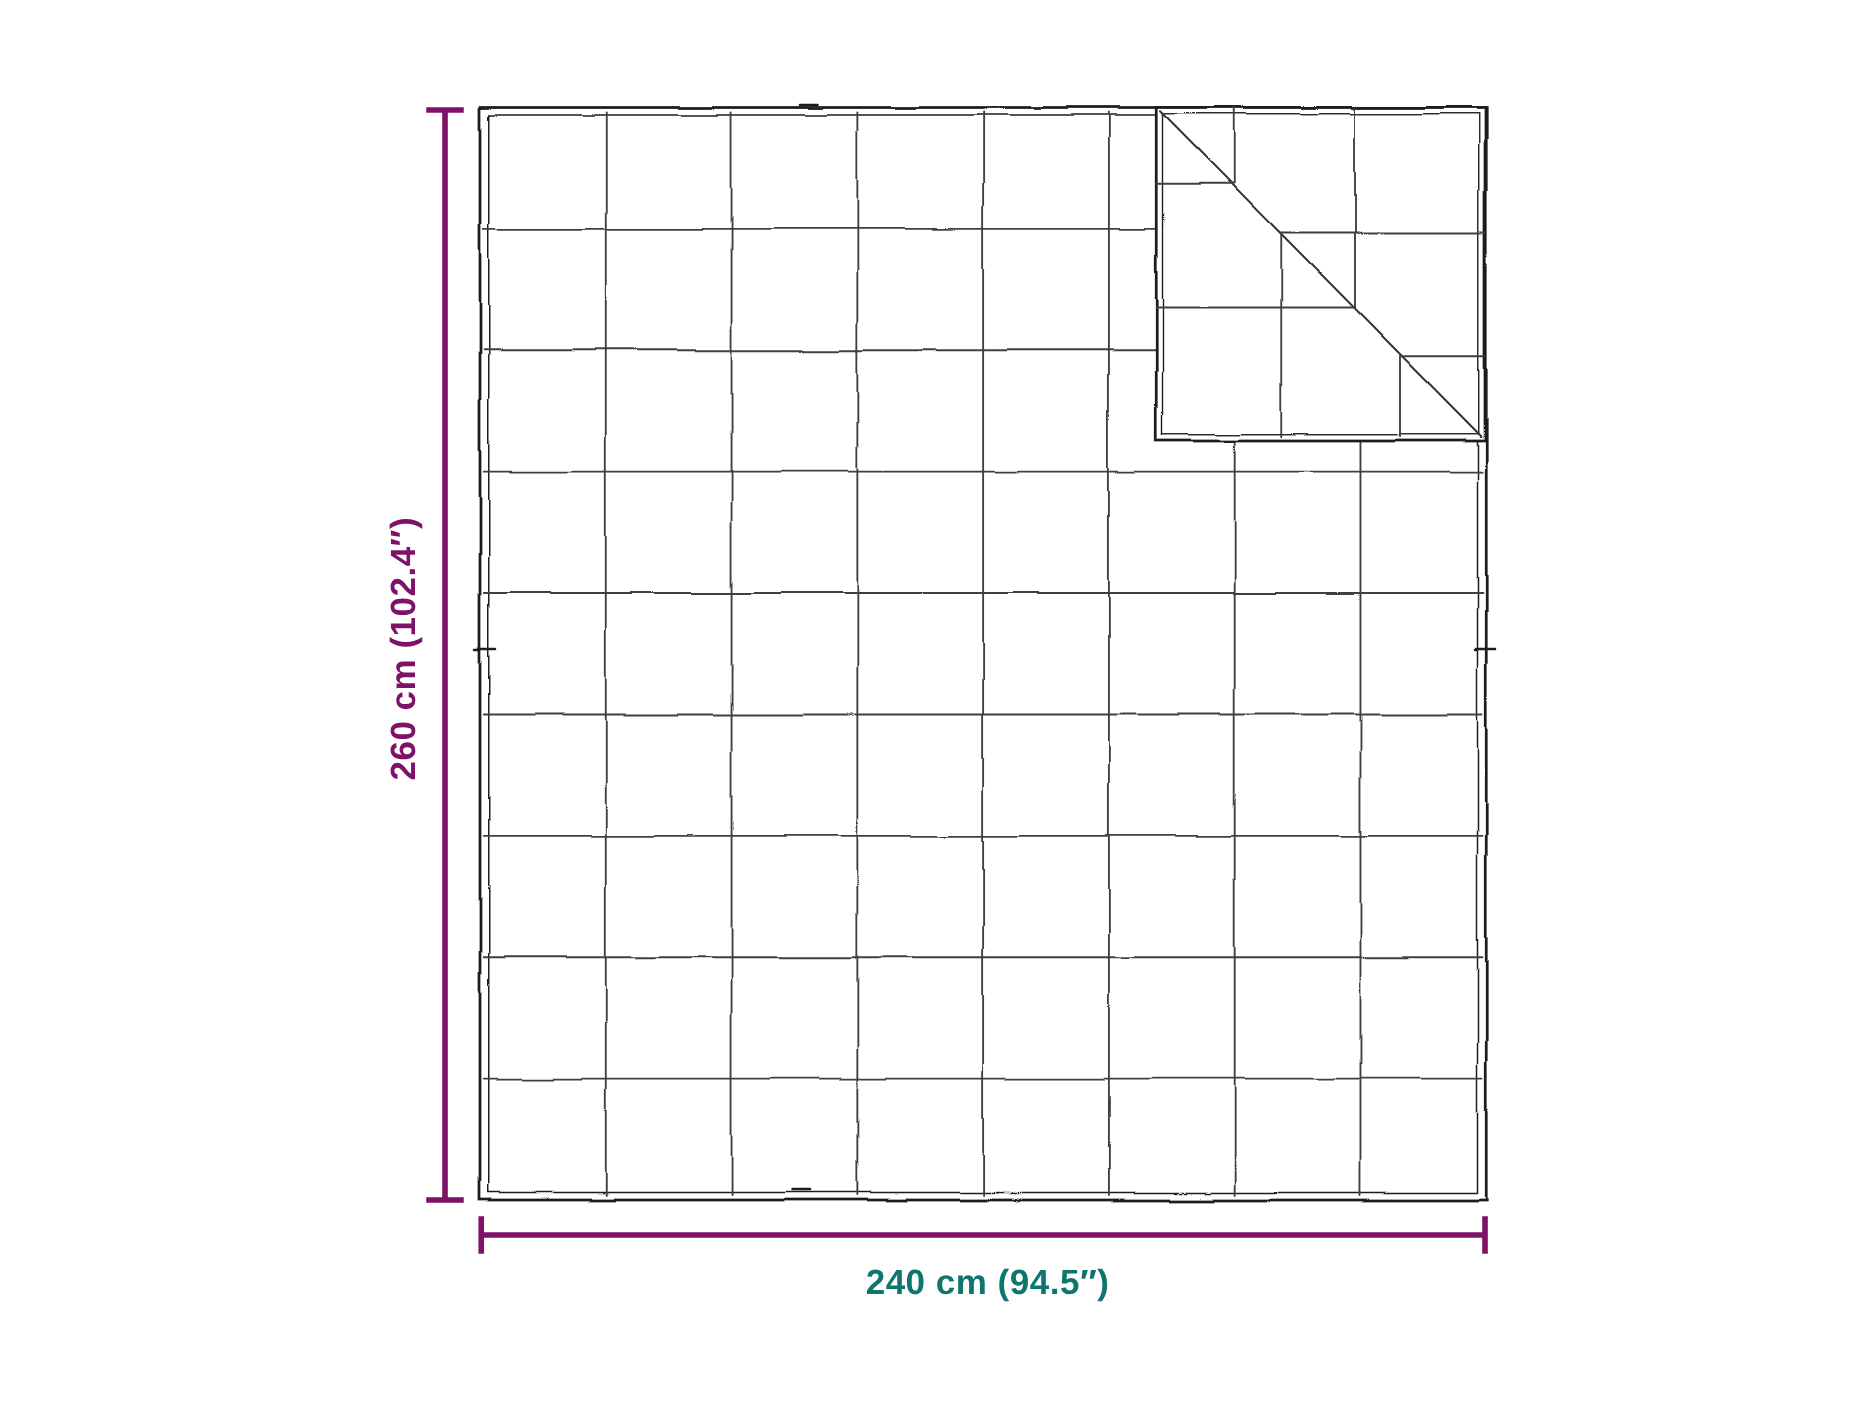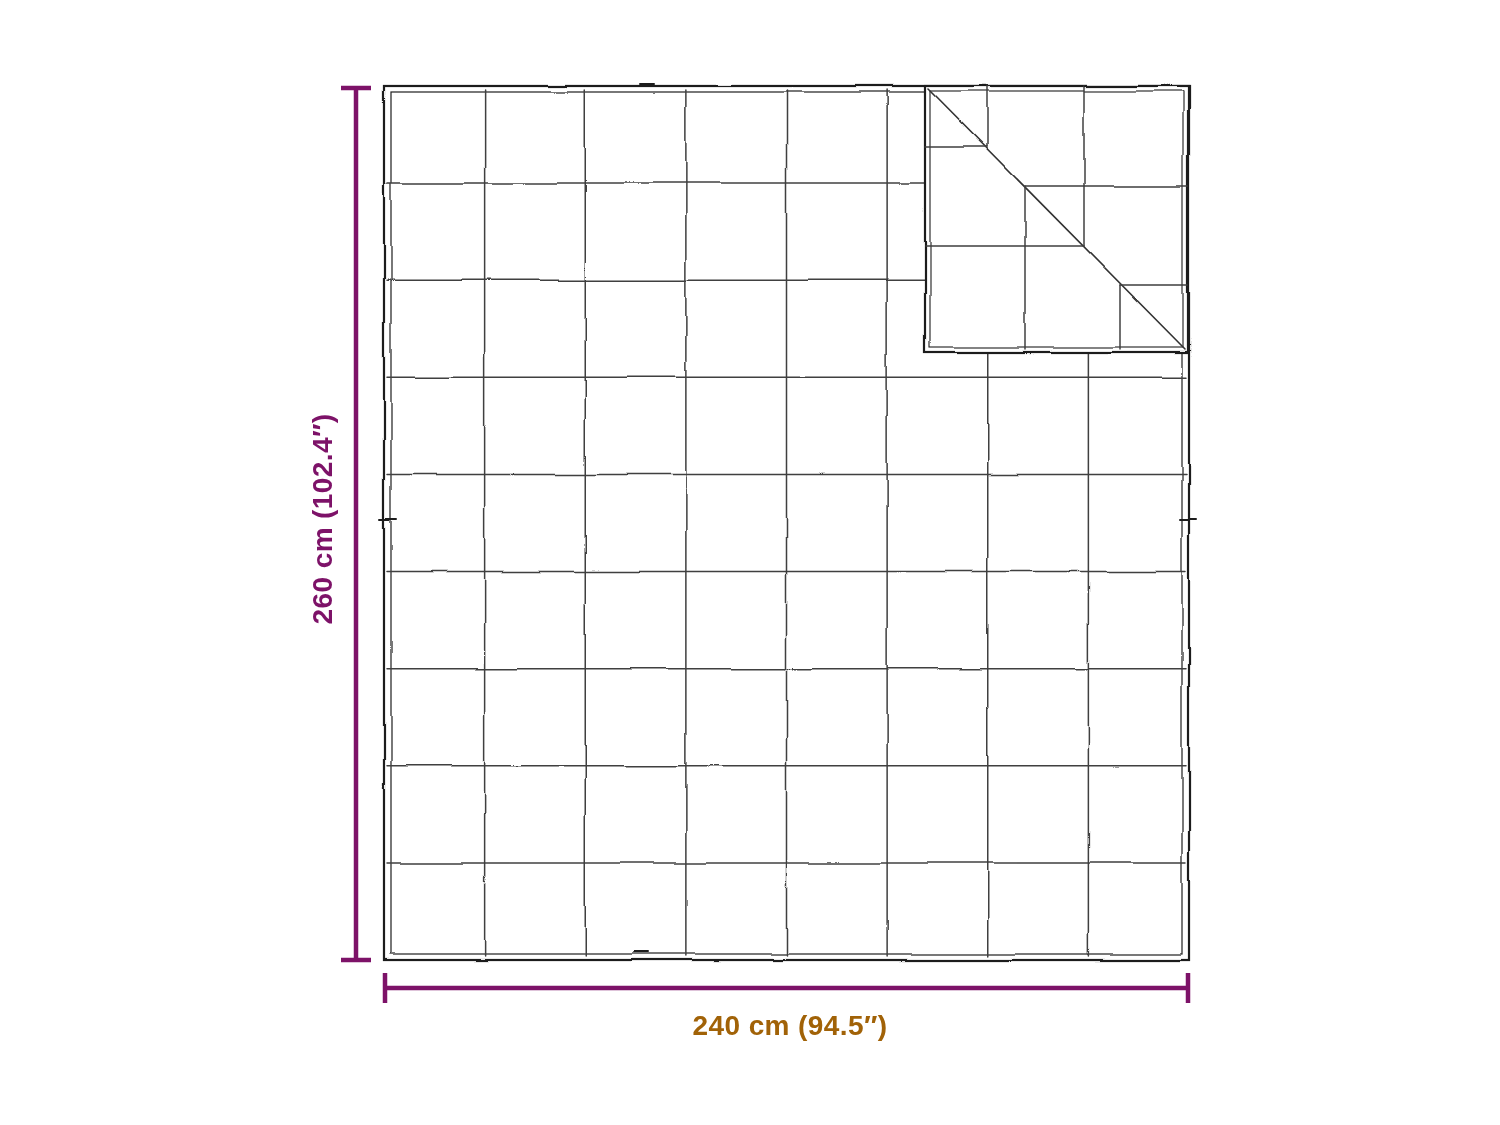--- a/index.html
+++ b/index.html
@@ -88,15 +88,15 @@
         <line x1="341" y1="88" x2="371" y2="88" stroke="#7d1268" stroke-width="4.5"></line>
         <line x1="341" y1="960" x2="371" y2="960" stroke="#7d1268" stroke-width="4.5"></line>
         <line x1="385" y1="988" x2="1188" y2="988" stroke="#7d1268" stroke-width="4.5"></line>
         <line x1="385" y1="973" x2="385" y2="1003" stroke="#7d1268" stroke-width="4.5"></line>
         <line x1="1188" y1="973" x2="1188" y2="1003" stroke="#7d1268" stroke-width="4.5"></line>
       </g>
   </svg>
 
   <div class="dim-label vert" style="left: 323px; top: 519px; color: rgb(125, 18, 104);">260 cm (102.4″)</div>
 
-  <div class="dim-label horiz" style="left: 790px; top: 1026px; color: #a16207;">240 cm (94.5″)</div>
+  <div class="dim-label horiz" style="left: 790px; top: 1026px; color: #0f766e;">240 cm (94.5″)</div>
 
 </div>
 
 </body></html>

